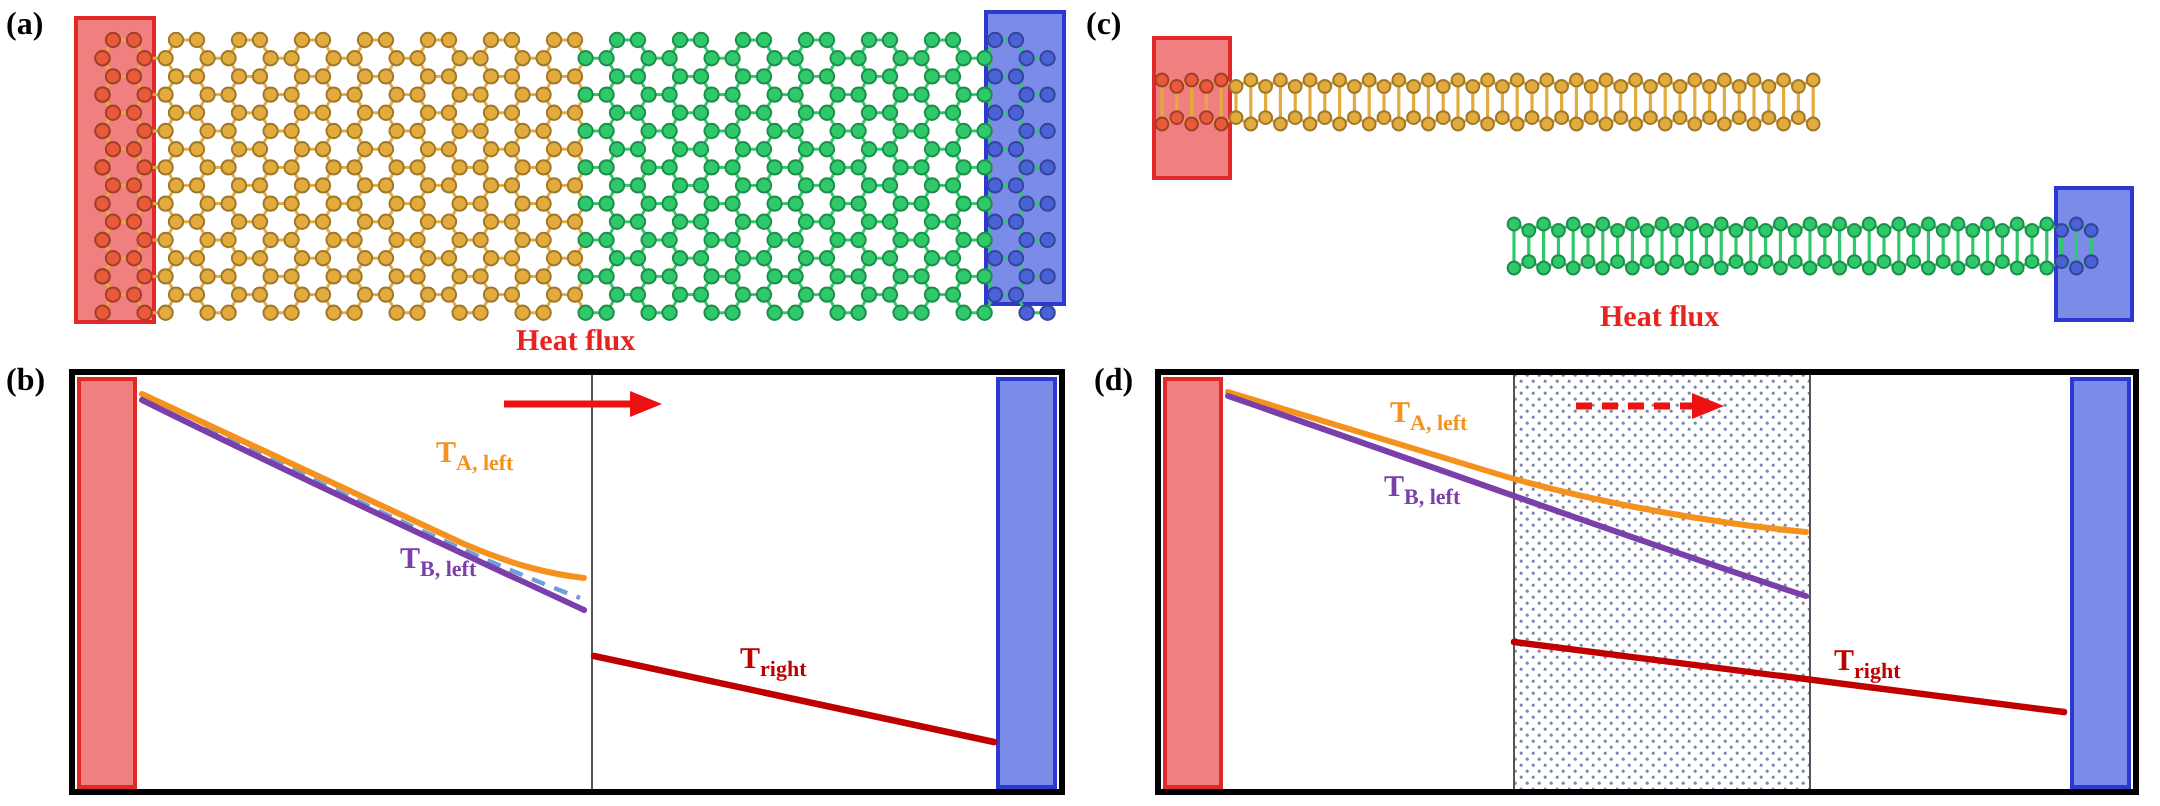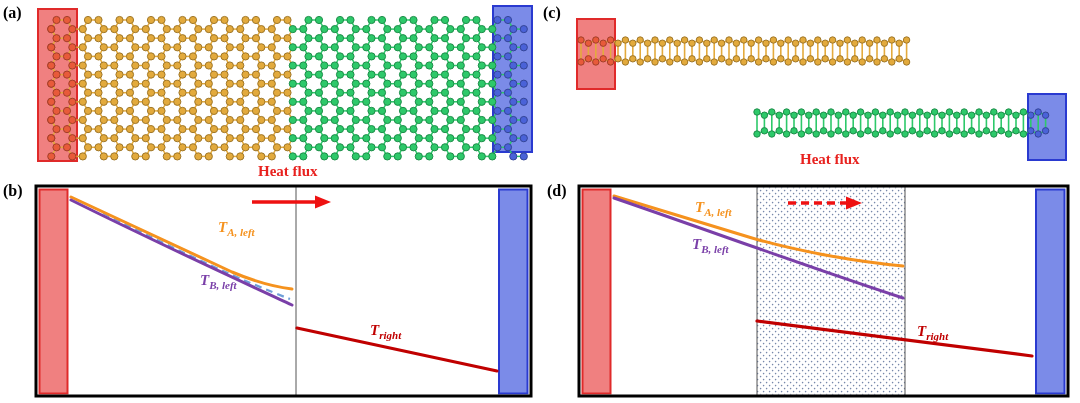--- a/index.html
+++ b/index.html
@@ -2,21 +2,21 @@
 <html><head>
 <meta charset="utf-8">
 <style>
   html,body{margin:0;padding:0;background:#fff;}
   #canvas{position:relative;width:1080px;height:403px;background:#fff;overflow:hidden;
           font-family:"Liberation Serif",serif;}
   svg{position:absolute;left:0;top:0;}
   .lbl{position:absolute;font-weight:bold;white-space:nowrap;}
   .panel-label{font-size:16px;color:#000;}
   .hf{font-size:15px;}
-  .t-label{font-size:15px;font-style:italic;}
+  .t-label{font-size:15px;}
   .t-label sub{font-size:11px;line-height:0;font-weight:bold;}
 </style>
 </head>
 <body>
 
 <div id="canvas">
 
   <svg id="fig-svg" width="1080" height="403" viewBox="0 0 1080 403">
     <defs>
       <pattern id="stipple" width="6" height="6" patternUnits="userSpaceOnUse">

